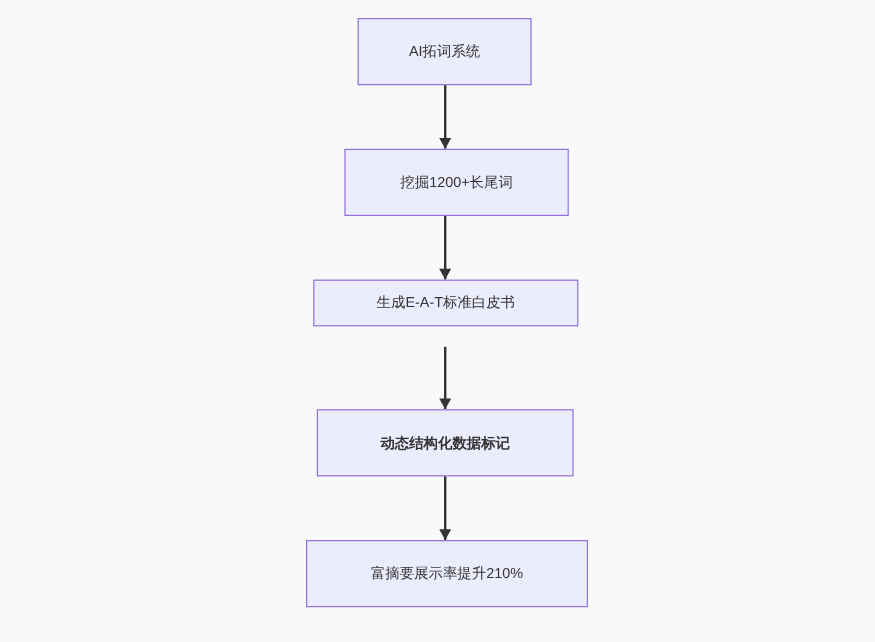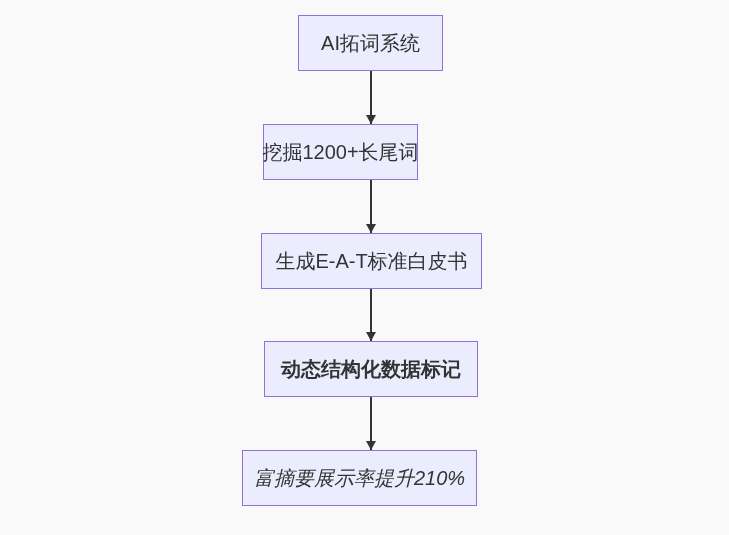--- a/index.html
+++ b/index.html
@@ -12,32 +12,32 @@
   .canvas {
     position: relative;
     width: 729px; height: 535px;
     background: #f9f9f9;
   }
   .flow-node {
     position: absolute;
     background: #ECECFF;
     border: 1.5px solid #9370DB;
     color: #333333;
-    font-size: 20px;
+    font-size: 12px;
     display: flex;
     align-items: center;
     justify-content: center;
     text-align: left;
     white-space: nowrap;
   }
   .node-1 { left: 298px; top: 15px;  width: 145px; height: 56px; }
-  .node-2 { left: 263px; top: 124px; width: 155px; height: 56px; }
-  .node-3 { left: 261px; top: 233px; width: 221px; height: 56px; }
+  .node-2 { left: 287px; top: 124px; width: 187px; height: 56px; }
+  .node-3 { left: 261px; top: 233px; width: 221px; height: 39px; }
   .node-4 { left: 264px; top: 341px; width: 214px; height: 56px; font-weight: bold; }
-  .node-5 { left: 242px; top: 450px; width: 235px; height: 56px; font-style: italic; }
+  .node-5 { left: 255px; top: 450px; width: 235px; height: 56px; }
   .flow-arrow {
     position: absolute;
     left: 370px;
     width: 2px;
     background: #333333;
   }
   .flow-arrow::after {
     content: "";
     position: absolute;
     bottom: 0;

